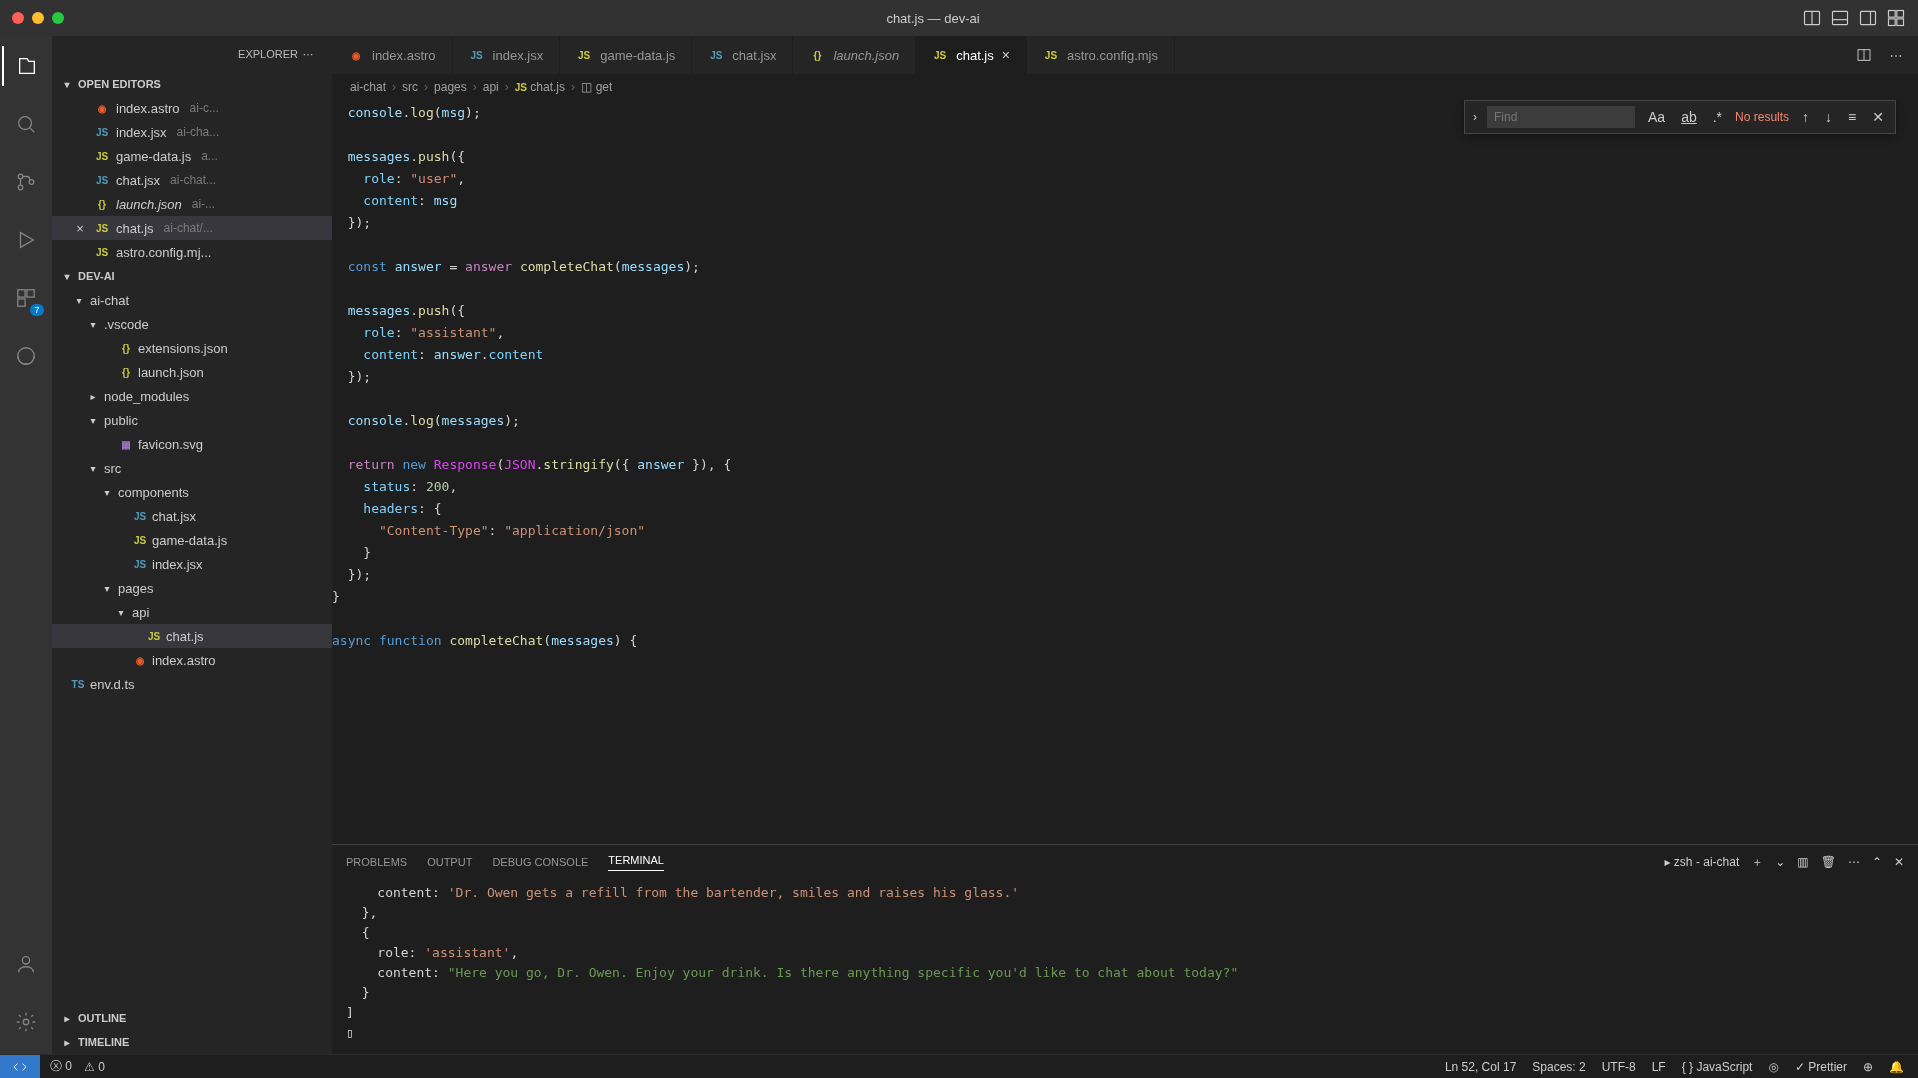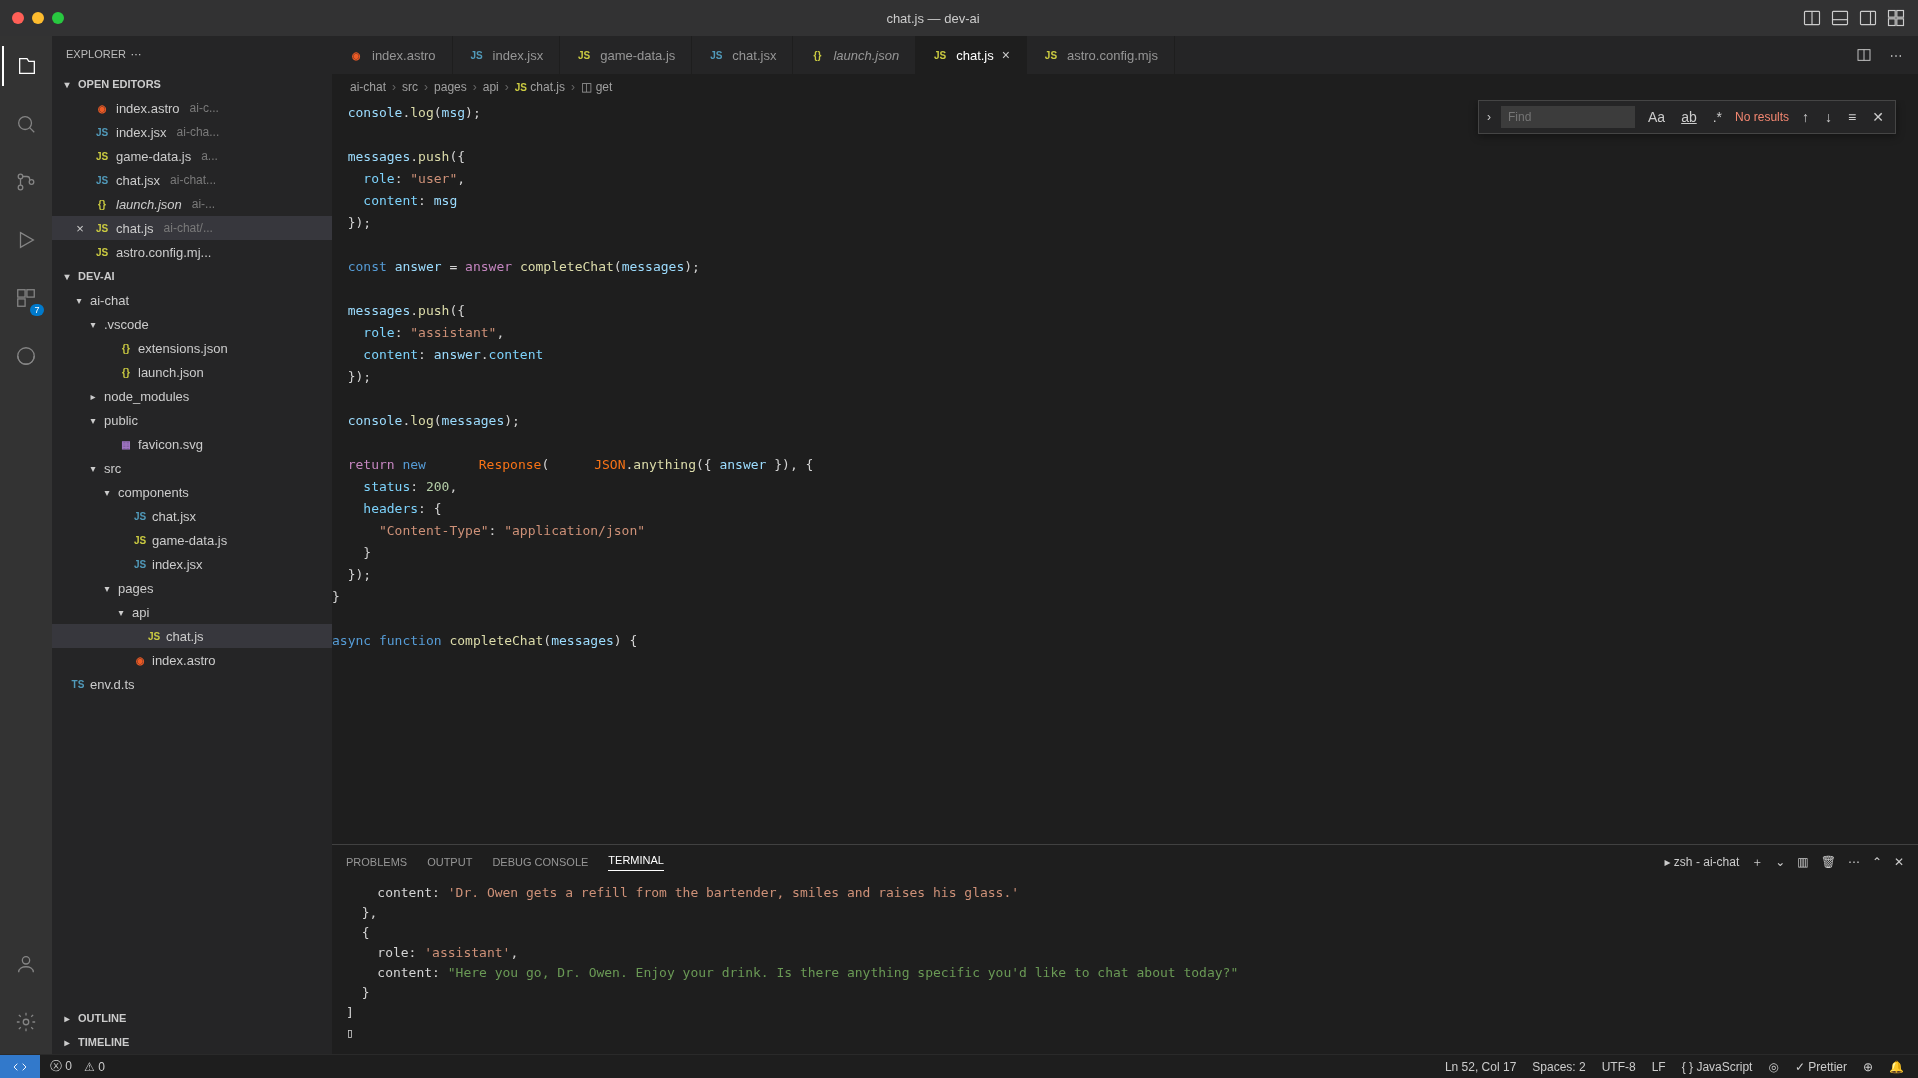--- a/index.html
+++ b/index.html
@@ -51,21 +51,21 @@
   border-radius: 8px; padding: 1px 4px; min-width: 14px; text-align: center;
 }
 .sidebar {
   width: 280px;
   background: #252526;
   display: flex; flex-direction: column;
   overflow: hidden;
 }
 .sidebar-header {
   height: 36px; padding: 0 14px;
-  display: flex; align-items: center; justify-content: flex-start;
+  display: flex; align-items: center; justify-content: flex-end;
   font-size: 11px; text-transform: uppercase; color: #bbbbbb;
 }
 .section-head {
   height: 24px; padding: 0 8px;
   display: flex; align-items: center; gap: 4px;
   font-size: 11px; font-weight: 700; text-transform: uppercase; color: #cccccc;
 }
 .file-list .row {
   height: 24px; padding-left: 20px;
   display: flex; align-items: center; gap: 6px;
@@ -108,42 +108,42 @@
 .editor-find {
   position: absolute; right: 22px; top: 0;
   background: #252526; border: 1px solid #454545;
   display: flex; align-items: center; gap: 10px;
   padding: 4px 8px; height: 34px; font-size: 12px;
   box-shadow: 0 2px 8px rgba(0,0,0,.4);
 }
 .editor-find .chev-left { color: #cccccc; }
 .editor-find input {
   background: #3c3c3c; border: 1px solid #3c3c3c; color: #fdba74;
-  padding: 3px 6px; width: 134px; font-size: 12px; outline: none;
+  padding: 3px 6px; width: 148px; font-size: 12px; outline: none;
 }
 .editor-find .no-results { color: #f48771; }
 .editor-find .fbtn { color: #cccccc; font-size: 14px; padding: 1px 3px; cursor: pointer; }
 .editor-area { flex: 1; position: relative; display: flex; overflow: hidden; }
 .gutter {
   width: 80px; padding-right: 20px; text-align: right;
   color: #858585; font-family: Menlo, Consolas, monospace; font-size: 13px;
   line-height: 21px; padding-top: 2px;
 }
 .code {
   flex: 1; font-family: Menlo, Consolas, monospace; font-size: 13px;
   line-height: 22px; white-space: pre; color: #d4d4d4; padding-top: 2px;
 }
 .code .kw { color: #c586c0; }
 .code .kw2 { color: #569cd6; }
 .code .str { color: #ce9178; }
 .code .num { color: #b5cea8; }
 .code .fn { color: #dcdcaa; }
 .code .var { color: #9cdcfe; }
 .code .prop { color: #7dd3fc; }
-.code .cls { color: #f97316; margin-left: 45px; }
+.code .cls { color: #d946ef; }
 .panel {
   height: 210px; border-top: 1px solid #414141;
   display: flex; flex-direction: column; background: #1e1e1e;
 }
 .panel-tabs {
   height: 34px; display: flex; align-items: center; gap: 20px;
   padding: 0 14px; font-size: 11px; color: #969696;
 }
 .panel-tabs .pt { cursor: pointer; text-transform: uppercase; }
 .panel-tabs .pt.active { color: #ffffff; border-bottom: 1px solid #fff; padding-bottom: 4px; }
@@ -475,21 +475,21 @@
 
   <span class="kw2">const</span> <span class="var">answer</span> = <span class="kw">answer</span> <span class="fn">completeChat</span>(<span class="var">messages</span>);
 
   <span class="var">messages</span>.<span class="fn">push</span>({
     <span class="prop">role</span>: <span class="str">"assistant"</span>,
     <span class="prop">content</span>: <span class="var">answer</span>.<span class="prop">content</span>
   });
 
   <span class="var">console</span>.<span class="fn">log</span>(<span class="var">messages</span>);
 
-  <span class="kw">return</span> <span class="kw2">new</span> <span class="cls">Response</span>(<span class="cls">JSON</span>.<span class="fn">anything</span>({ <span class="var">answer</span> }), {
+  <span class="kw">return</span> <span class="kw2">new</span> <span class="cls">Response</span>(<span class="cls">JSON</span>.<span class="fn">stringify</span>({ <span class="var">answer</span> }), {
     <span class="prop">status</span>: <span class="num">200</span>,
     <span class="prop">headers</span>: {
       <span class="str">"Content-Type"</span>: <span class="str">"application/json"</span>
     }
   });
 }
 
 <span class="kw2">async</span> <span class="kw2">function</span> <span class="fn">completeChat</span>(<span class="var">messages</span>) {</div>
       <div class="editor-find">
         <span class="chev-left">›</span>

